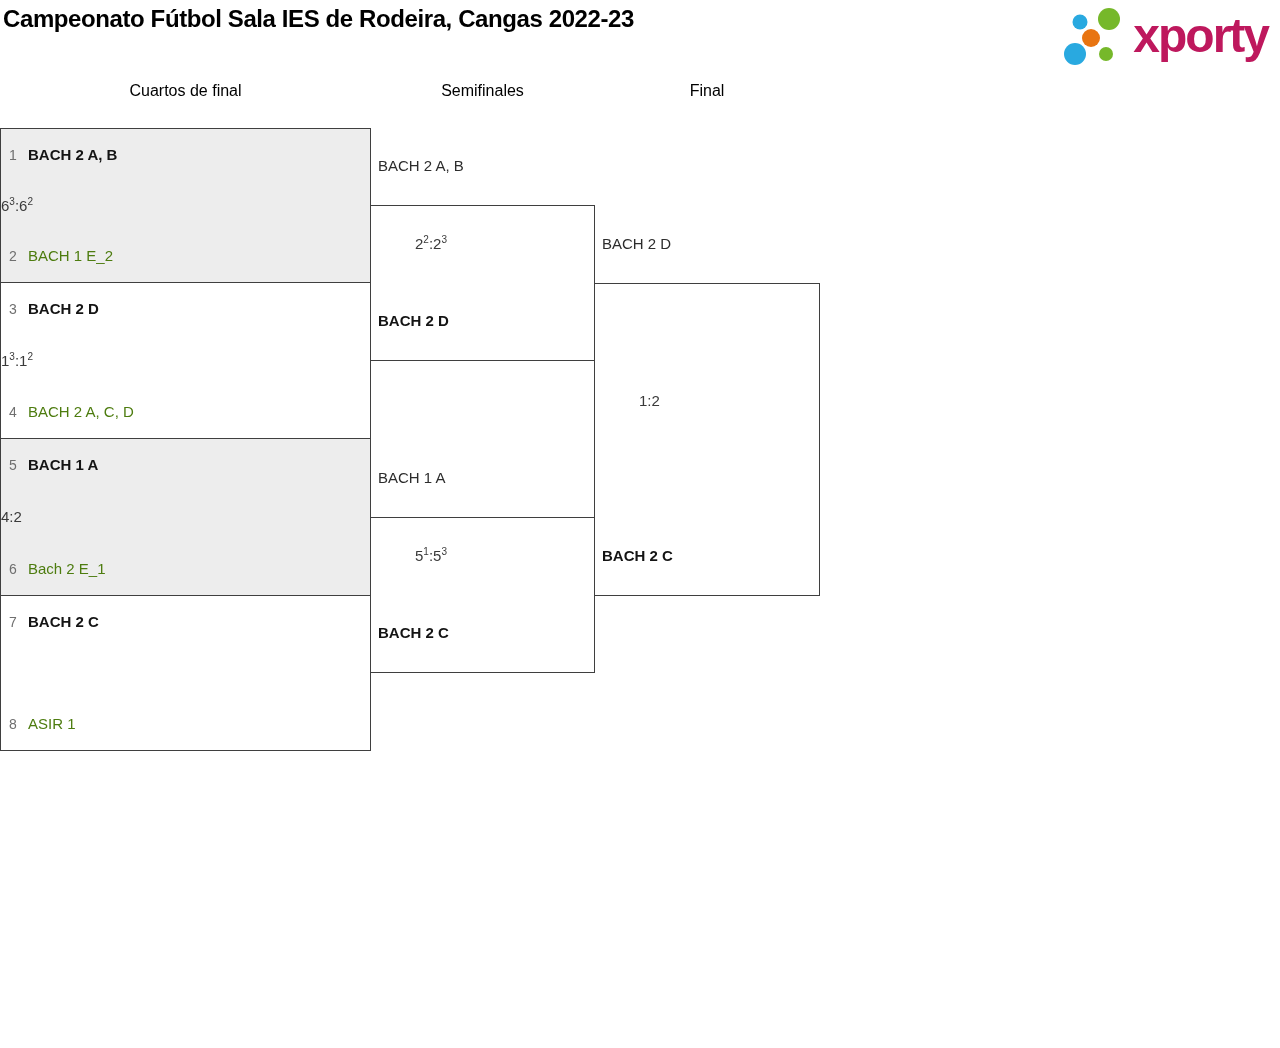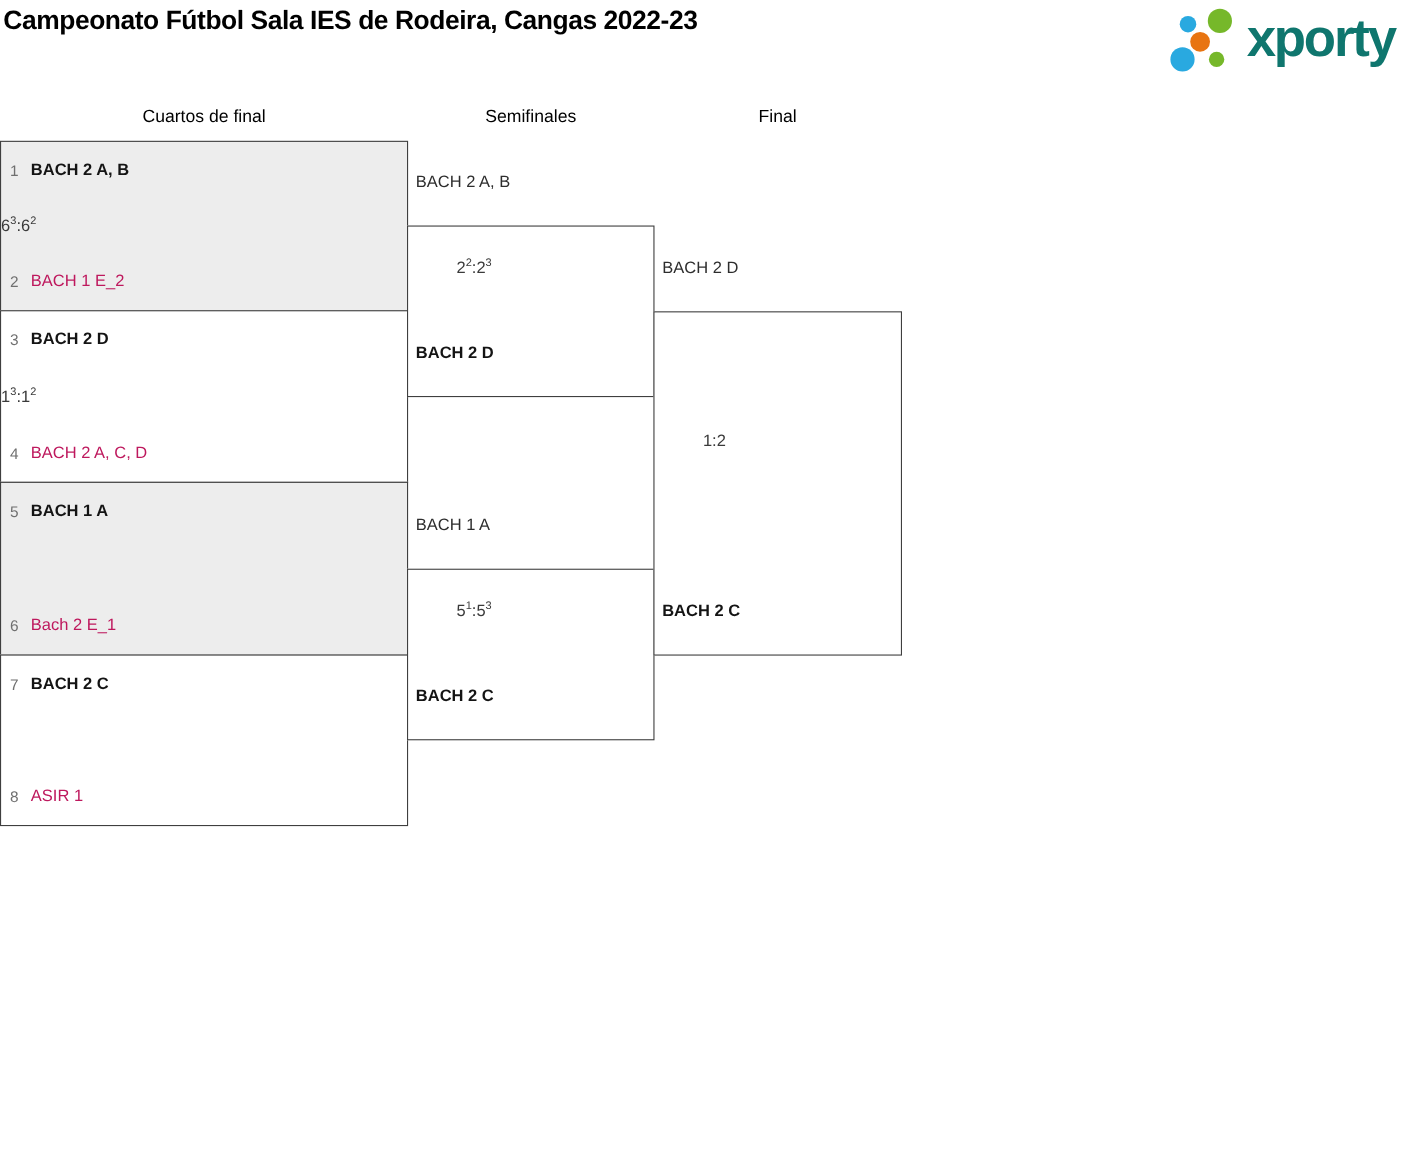--- a/index.html
+++ b/index.html
@@ -28,30 +28,30 @@
   .logo {
     position: absolute;
     top: 6px;
     right: 12px;
     display: flex;
     align-items: flex-start;
   }
   .logo-text {
     font-size: 48px;
     font-weight: bold;
-    color: #0f766e;
+    color: #be185d;
     letter-spacing: -2px;
     line-height: 60px;
     margin-left: 12px;
   }
 
   
   .col-header {
     position: absolute;
-    top: 96px;
+    top: 80px;
     font-size: 16px;
     font-weight: 500;
     color: #000000;
     text-align: center;
     line-height: 22px;
   }
   .col-qf { left: 0px;   width: 371px; }
   .col-sf { left: 370px; width: 225px; text-align: center; }
   .col-f  { left: 594px; width: 226px; }
 
@@ -89,21 +89,21 @@
   }
   .trow.a { top: 15px; }
   .trow.b { bottom: 15px; }
   .seed {
     color: #6f6f6f;
     font-size: 14px;
     width: 14px;
     flex: 0 0 14px;
     margin-right: 5px;
   }
-  .team { color: #be185d; }
+  .team { color: #4d7c0f; }
   .team.winner { font-weight: bold; color: #141414; }
 
   
   .adv {
     position: absolute;
     left: 7px;
     line-height: 22px;
     font-size: 15px;
     color: #2d2d2d;
     white-space: nowrap;
@@ -173,20 +173,21 @@
       <span class="seed">4</span>
       <span class="team">BACH 2 A, C, D</span>
     </div>
   </div>
 
   <div class="match qf qf3 shade">
     <div class="trow a">
       <span class="seed">5</span>
       <span class="team winner">BACH 1 A</span>
     </div>
+    <div class="score mid"><span>4</span><sup></sup><span>:</span><span>2</span><sup></sup></div>
     <div class="trow b">
       <span class="seed">6</span>
       <span class="team">Bach 2 E_1</span>
     </div>
   </div>
 
   <div class="match qf qf4">
     <div class="trow a">
       <span class="seed">7</span>
       <span class="team winner">BACH 2 C</span>

